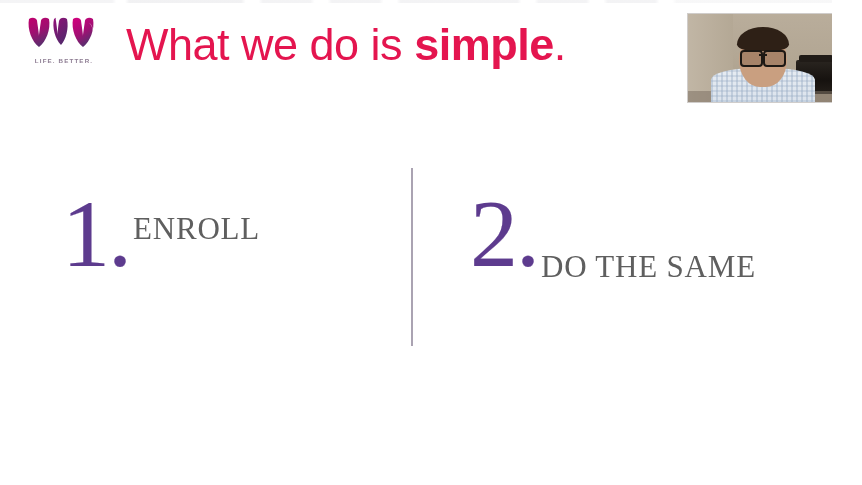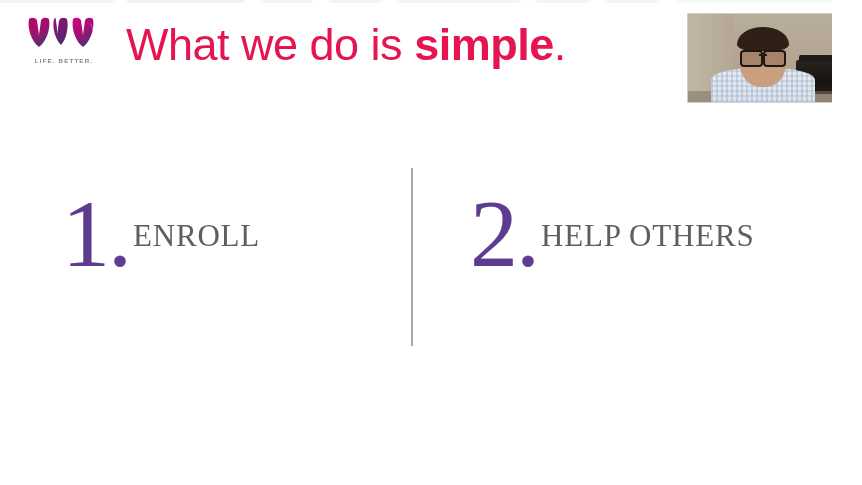--- a/index.html
+++ b/index.html
@@ -226,21 +226,21 @@
     letter-spacing: -2px;
     margin-top: -8px;
     -webkit-text-stroke: 0.2px #5d3b8e;
   }
   .step-text {
     font-family: "Liberation Serif", serif;
     font-size: 31px;
     line-height: 38px;
     color: #5f5f5f;
     letter-spacing: 0.8px;
-    margin-top: 21px;
+    margin-top: 14px;
     margin-left: 3px;
     white-space: pre-line;
   }
 
   
   .ghost {
     position: absolute;
     color: #fcfbfc;
     font-family: "Liberation Sans", sans-serif;
     pointer-events: none;
@@ -320,21 +320,21 @@
 
     <div class="divider"></div>
 
     <div class="step step-1">
       <span class="step-num">1.</span>
       <span class="step-text"><span>ENROLL</span><br></span>
     </div>
 
     <div class="step step-2">
       <span class="step-num">2.</span>
-      <span class="step-text"><span>HELP OTHERS</span><br></span>
+      <span class="step-text"><br><span>DO THE SAME</span></span>
     </div>
 
   </div>
 
   <div class="ghost ghost-a"></div>
   <div class="ghost ghost-b"></div>
   <div class="ghost ghost-c"></div>
 
 </div>
 

